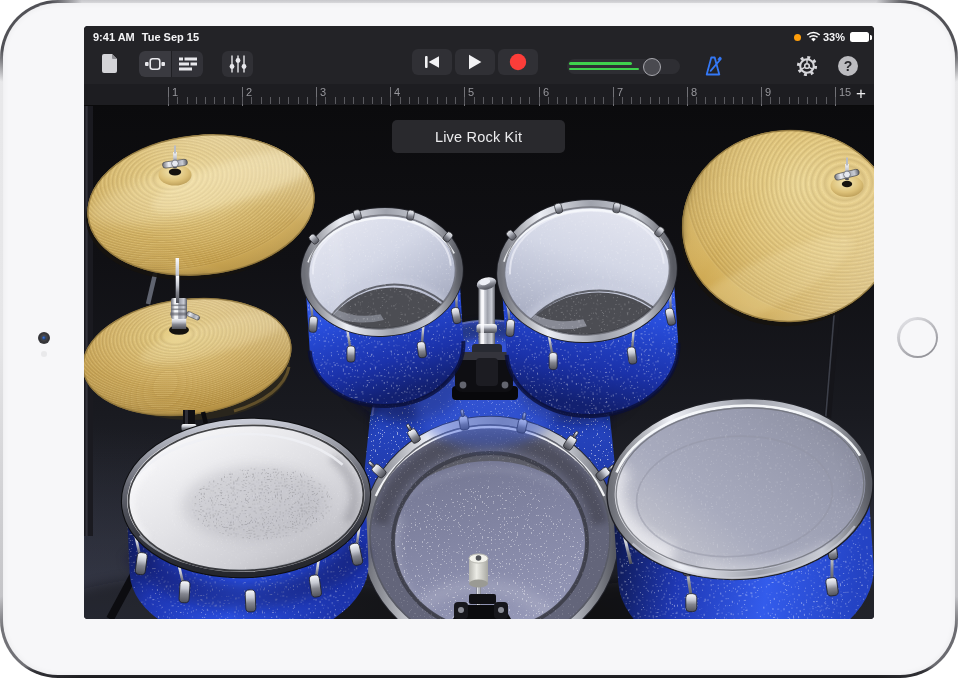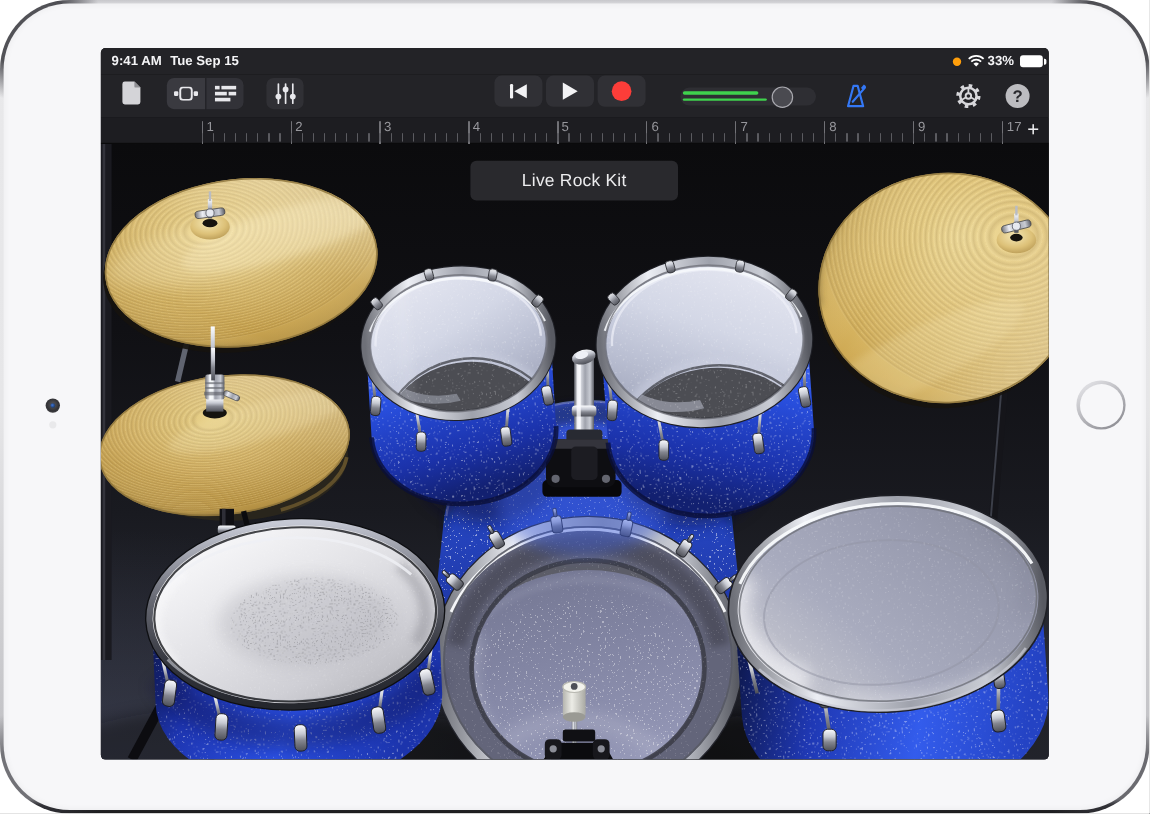--- a/index.html
+++ b/index.html
@@ -19,21 +19,21 @@
            box-shadow: inset 0 0 6px rgba(0,0,0,.06); }
   .camera { position:absolute; left:38px; top:332px; width:12px; height:12px; border-radius:50%;
             background:radial-gradient(circle at 50% 45%, #4a4a4e 0 2px, #323236 5px, #3c3c40 6px); }
   .camera::after { content:""; position:absolute; left:3.5px; top:3.5px; width:4px; height:4px;
             border-radius:50%; background:radial-gradient(circle at 40% 40%, #3f74d8, #123); }
   .sensor { position:absolute; left:41px; top:351px; width:6px; height:6px; border-radius:50%; background:#e9e9eb; }
   .home { position:absolute; left:897px; top:317px; width:41px; height:41px; border-radius:50%;
           background:linear-gradient(145deg,#e2e2e6 10%,#8e8e94 90%); }
   .home::after { content:""; position:absolute; inset:2.5px; border-radius:50%; background:#f7f7f9; }
   
-  .screen { position:absolute; left:84px; top:40px; width:790px; height:593px; border-radius:4px;
+  .screen { position:absolute; left:84px; top:26px; width:790px; height:593px; border-radius:4px;
             overflow:hidden; background:#0e0e10; }
   
   .statusbar { position:absolute; left:0; top:0; width:100%; height:22px; background:#232327;
                color:#f4f4f6; font-size:11px; font-weight:700; }
   .sb-left { position:absolute; left:9px; top:5px; letter-spacing:0; font-size:11px; }
   .sb-date { margin-left:7px; }
   .sb-dot { position:absolute; left:710px; top:8px; width:7px; height:7px; border-radius:50%; background:#ff9e0b; }
   .sb-wifi { position:absolute; left:722px; top:5px; }
   .sb-batt-label { position:absolute; left:739px; top:5px; font-weight:600; }
   .sb-batt { position:absolute; left:766px; top:6px; width:19px; height:10px; border-radius:2.5px; background:#fff; }
@@ -177,21 +177,21 @@
         <div class="ruler-ticks"></div>
         <span class="ruler-num" style="left:88px">1</span>
         <span class="ruler-num" style="left:162px">2</span>
         <span class="ruler-num" style="left:236px">3</span>
         <span class="ruler-num" style="left:310px">4</span>
         <span class="ruler-num" style="left:384px">5</span>
         <span class="ruler-num" style="left:459px">6</span>
         <span class="ruler-num" style="left:533px">7</span>
         <span class="ruler-num" style="left:607px">8</span>
         <span class="ruler-num" style="left:681px">9</span>
-        <span class="ruler-num" style="left:755px">17</span>
+        <span class="ruler-num" style="left:755px">15</span>
         <div class="ruler-plus">+</div>
       </div>
 
       <div class="canvas">
         <svg class="kit-svg" width="790" height="513" viewBox="0 0 790 513">
           <defs>
             <linearGradient id="chromeV" x1="0" y1="0" x2="0" y2="1">
               <stop offset="0" stop-color="#fbfcfe"></stop>
                 <stop offset=".35" stop-color="#c6c9d2"></stop>
               <stop offset=".6" stop-color="#84868f"></stop>

